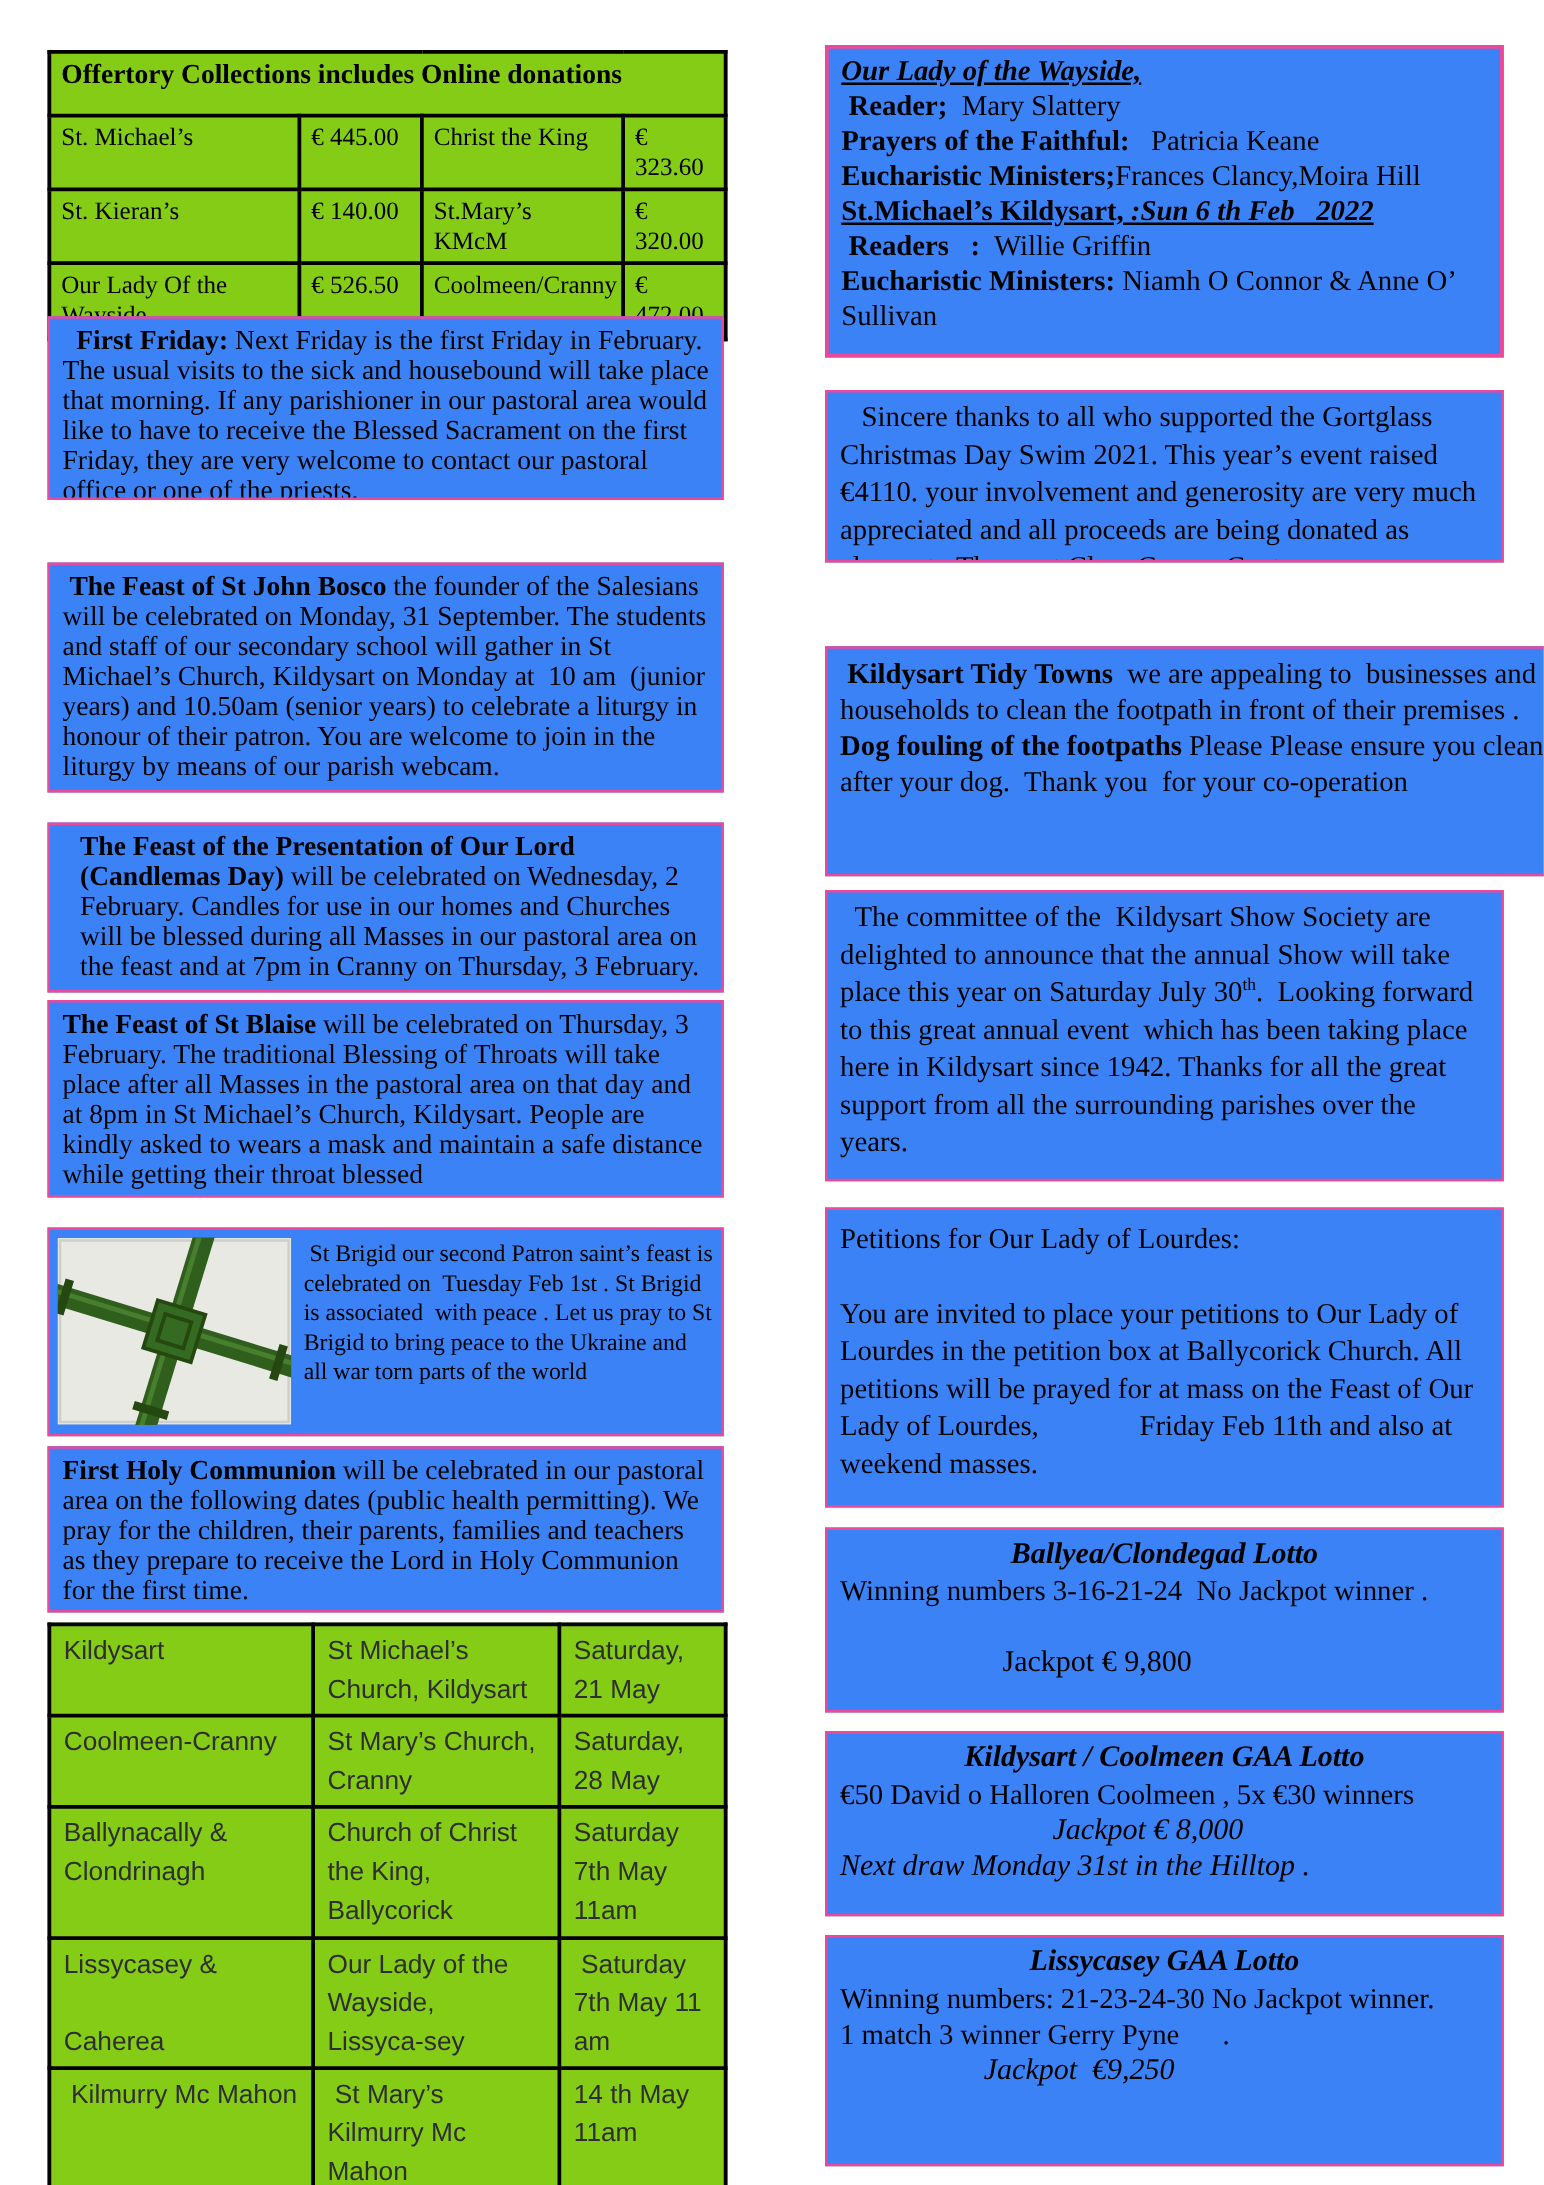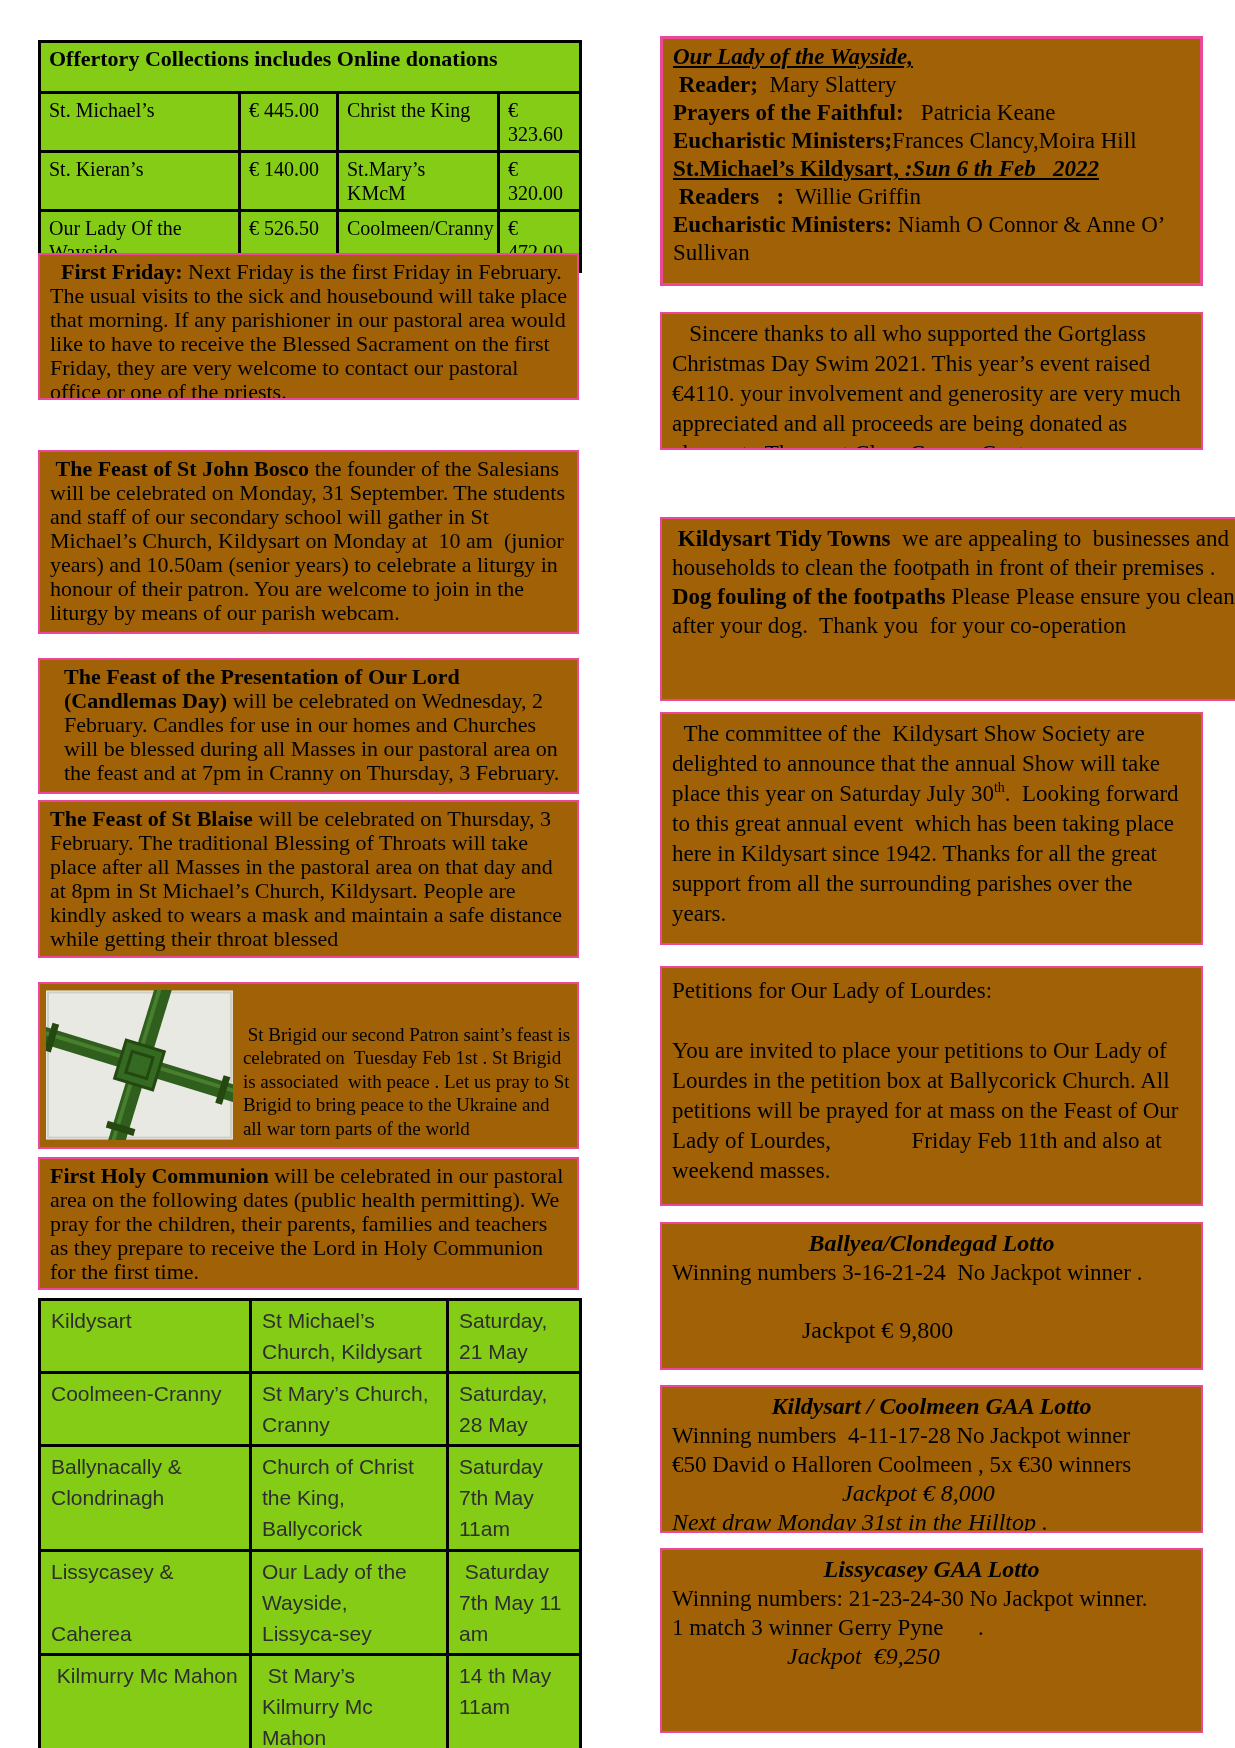--- a/index.html
+++ b/index.html
@@ -2,21 +2,21 @@
 <html><head>
 <meta charset="utf-8">
 <style>
   html,body { margin:0; padding:0; }
   body {
     width:1235px; height:1748px; position:relative;
     background:#ffffff; color:#000;
     font-family:"Liberation Serif", serif;
     overflow:hidden;
   }
-  .box { position:absolute; box-sizing:border-box; background:#a16207;
+  .box { position:absolute; box-sizing:border-box; background:#3b82f6;
          border:2px solid #ec4899; padding:5px 10px; overflow:hidden; }
   .thick { border-width:3px; }
 
   
   .prose  { font-size:22px; line-height:24px; white-space:pre-wrap; }
   .prose b{ font-weight:bold; }
 
   
   .prose2 { font-size:23px; line-height:30px; white-space:pre-wrap; }
   .prose2 b{ font-weight:bold; }
@@ -40,21 +40,21 @@
   .mlabel { font-weight:bold; }
 
   
   .ltitle { text-align:center; font-weight:bold; font-style:italic; font-size:24px; line-height:29px; }
   .lline  { font-size:23px; line-height:29px; white-space:pre-wrap; }
   .ljack  { font-weight:normal; font-size:24px; line-height:29px; white-space:pre-wrap; }
   .lital  { font-style:italic; }
 
   sup { font-size:14px; line-height:0;text-align:right; }
 
-  .brigid-wrap { display:flex; gap:10px;align-items:flex-end; }
+  .brigid-wrap { display:flex; gap:10px; }
   .brigid-text { font-size:19px; line-height:23.5px; white-space:pre-wrap; padding-top:2px; }
 </style>
 </head>
 <body>
 
 <table class="grid" style="left:38px; top:40px; width:541px;">
   <colgroup>
       <col style="width:200px">
       <col style="width:98px">
       <col style="width:161px">
@@ -196,21 +196,20 @@
 </div>
 
 <div class="box" style="left:660px; top:1222px; width:543px; height:148px;">
   <div class="ltitle">Ballyea/Clondegad Lotto</div>
   <div class="lline">Winning numbers 3-16-21-24  No Jackpot winner .</div>
   <div class="ljack" style="padding-left:130px; margin-top:29px;">Jackpot € 9,800</div>
 </div>
 
 <div class="box" style="left:660px; top:1385px; width:543px; height:148px;">
   <div class="ltitle">Kildysart / Coolmeen GAA Lotto</div>
-  <div class="lline">Winning numbers  4-11-17-28 No Jackpot winner</div>
   <div class="lline">€50 David o Halloren Coolmeen , 5x €30 winners</div>
   <div class="ljack lital" style="padding-left:170px;">Jackpot € 8,000</div>
   <div class="ljack lital">Next draw Monday 31st in the Hilltop .</div>
 </div>
 
 <div class="box" style="left:660px; top:1548px; width:543px; height:185px;">
   <div class="ltitle">Lissycasey GAA Lotto</div>
   <div class="lline">Winning numbers: 21-23-24-30 No Jackpot winner.</div>
   <div class="lline">1 match 3 winner Gerry Pyne      .</div>
   <div class="ljack lital" style="padding-left:115px;">Jackpot  €9,250</div>

